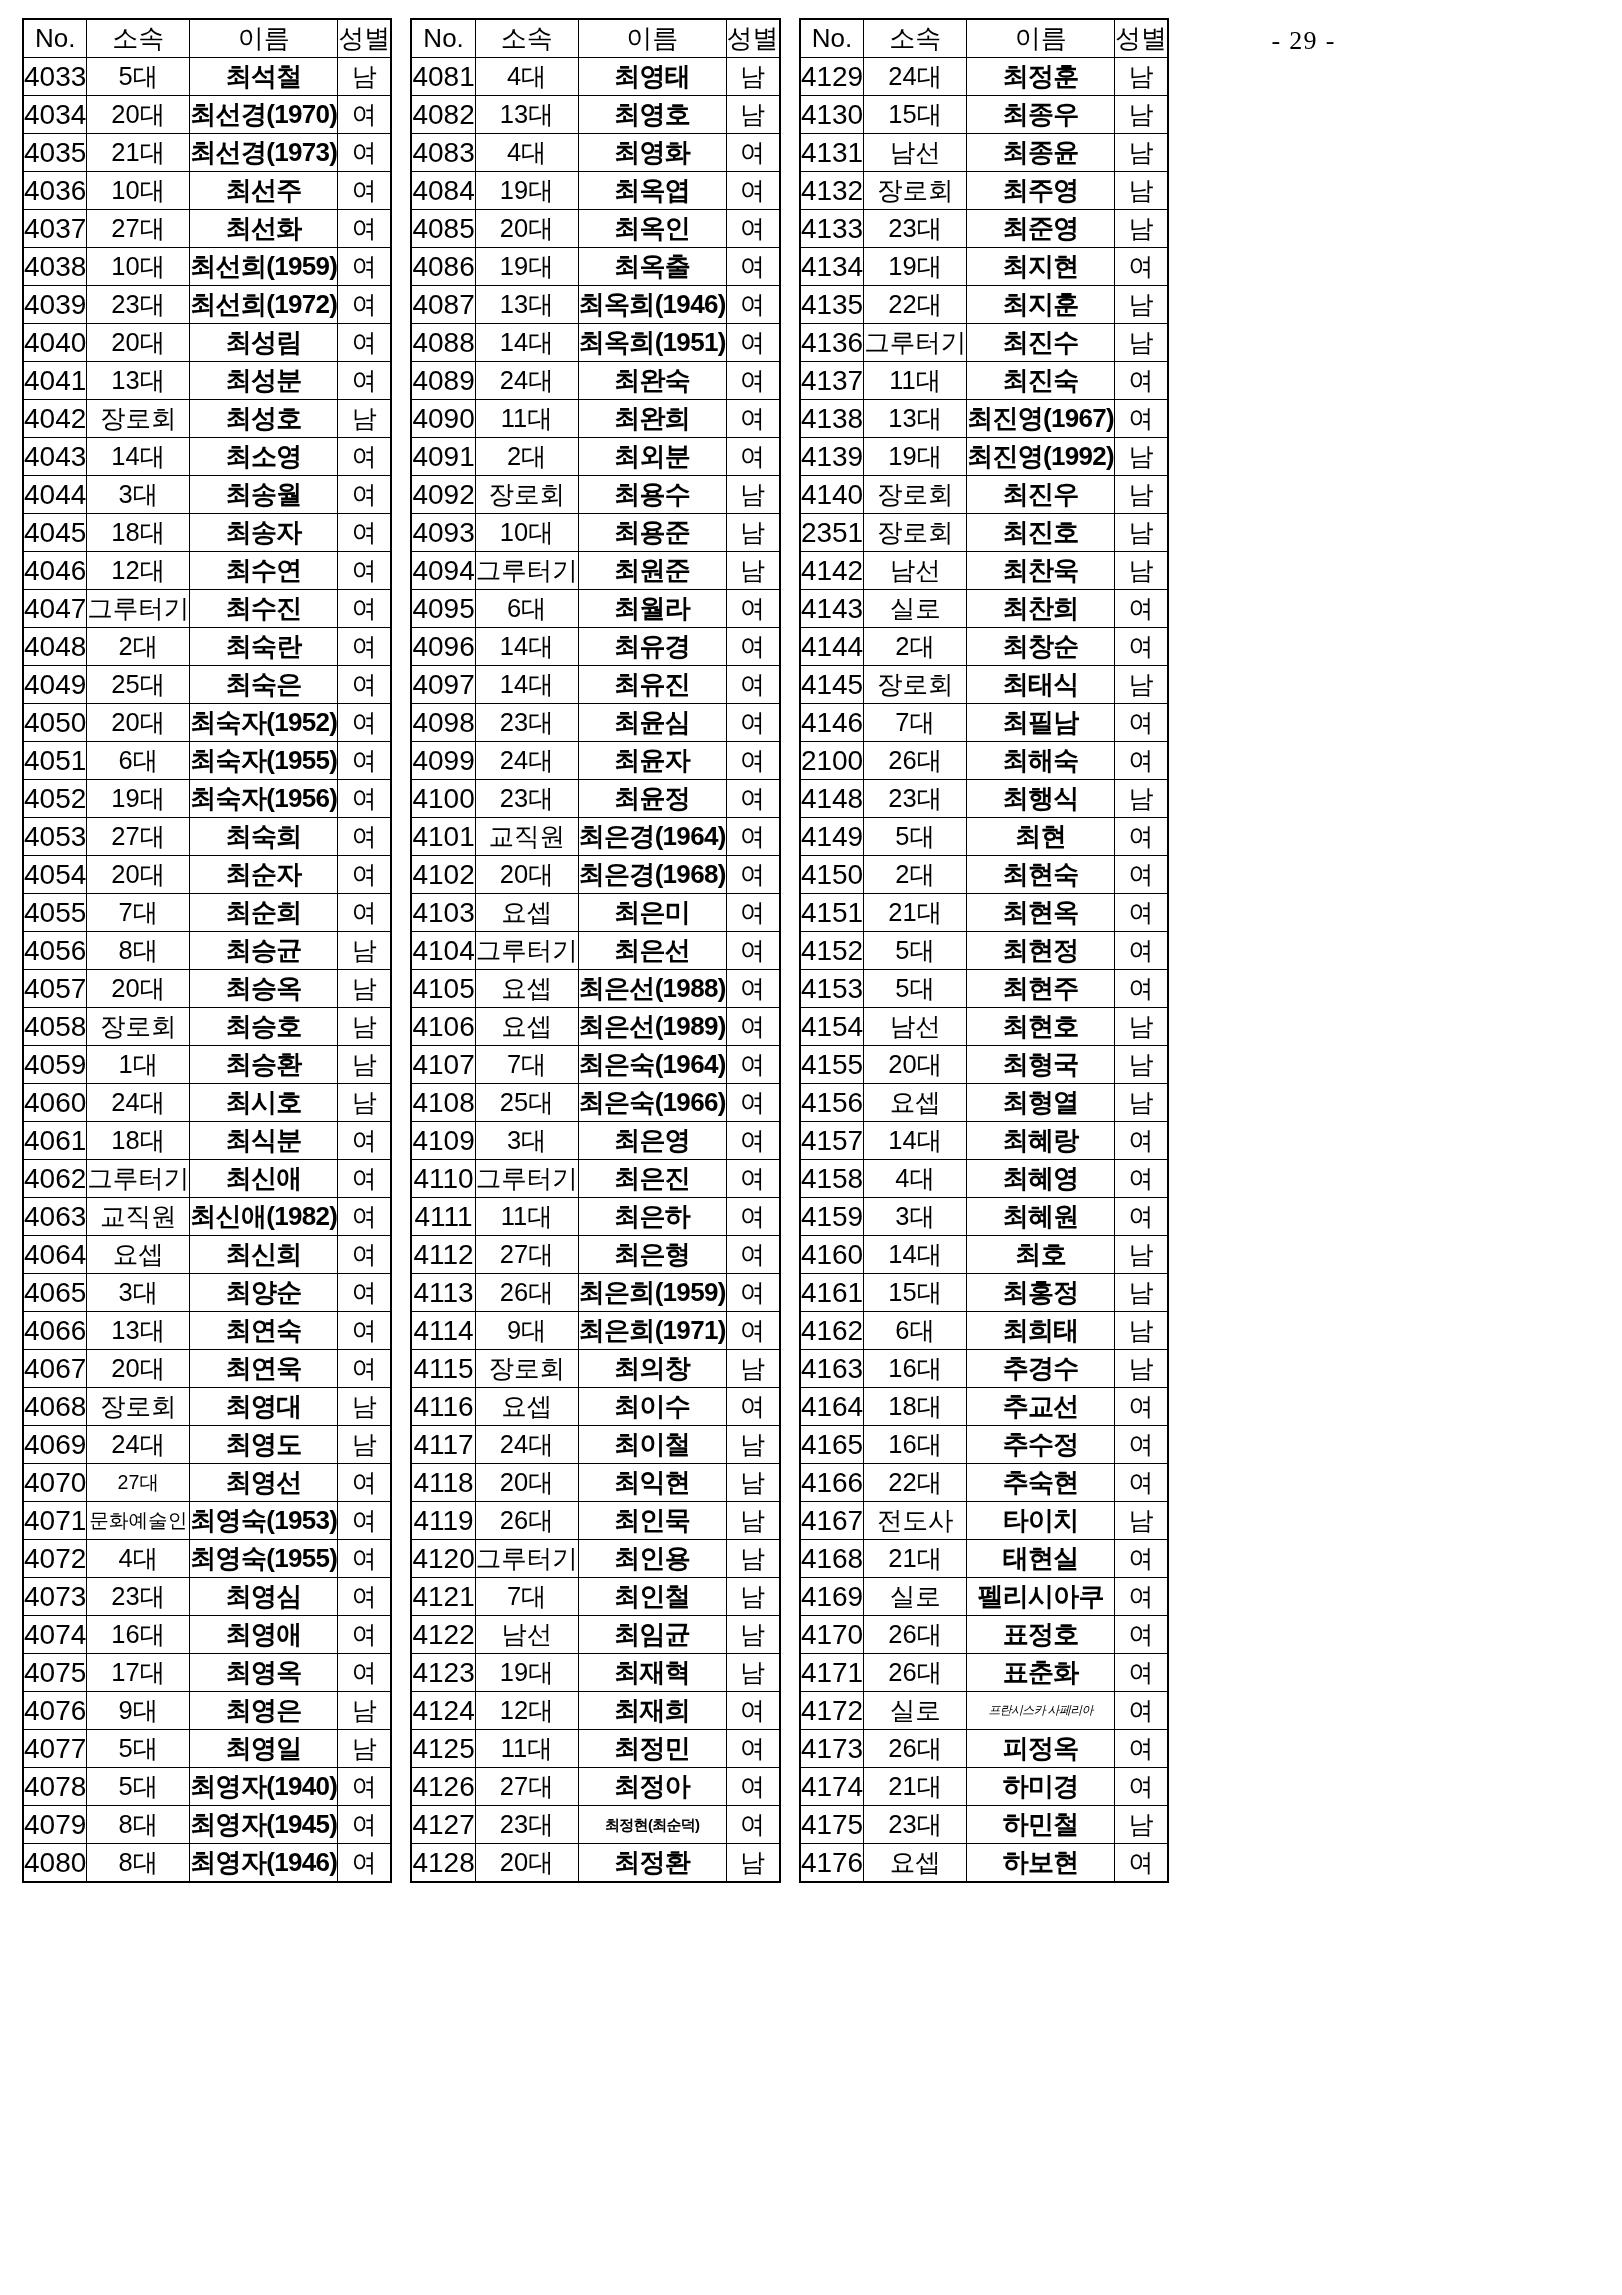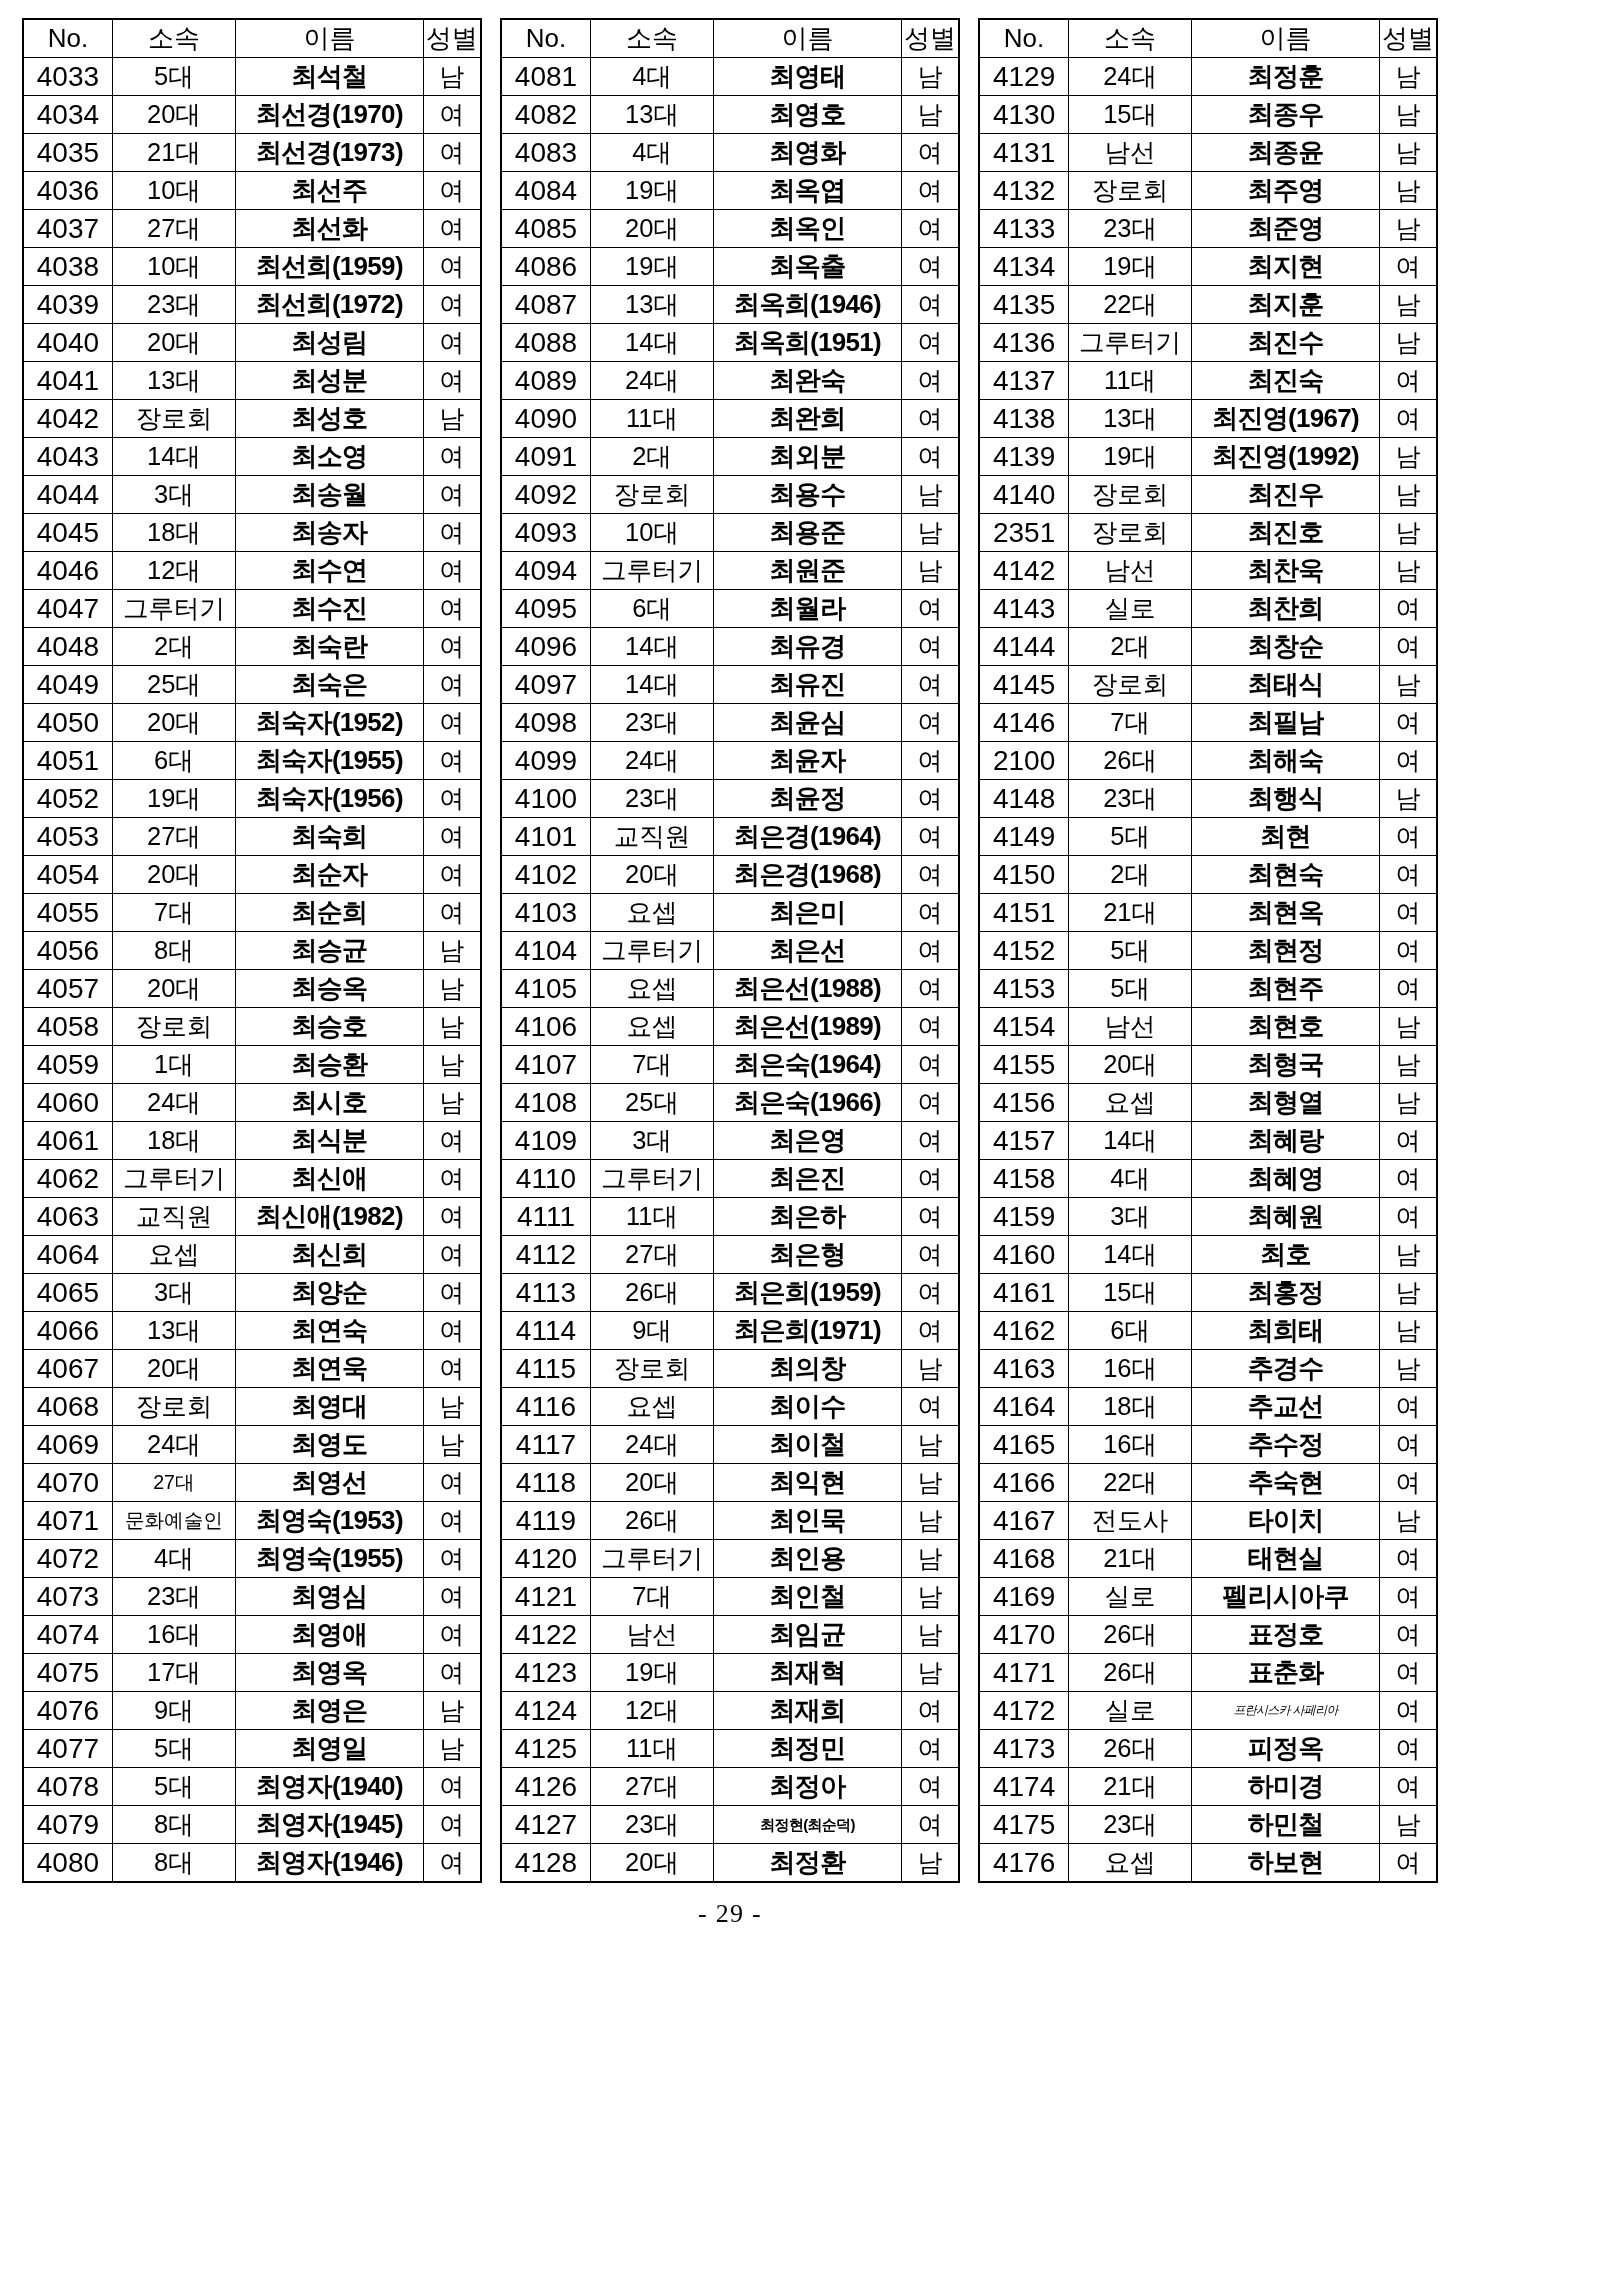--- a/index.html
+++ b/index.html
@@ -14,21 +14,21 @@
     color: #000000;
     position: relative;
     overflow: hidden;
   }
   #page {
     width: 1460px;
     height: 2295px;
     box-sizing: border-box;
     padding: 18.3px 22px 0 22px;
     display: flex;
-    flex-direction: column;
+    flex-direction: row;
   }
   #tables-row {
     display: flex;
     flex-direction: row;
     justify-content: space-between;
     align-items: flex-start;
     gap: 18.3px;
   }
   .roster-table {
     border-collapse: collapse;
@@ -71,21 +71,21 @@
     font-size: 26px;
     letter-spacing: -0.7px;
   }
   td.cell-name.small { font-size: 12px; font-weight: normal; letter-spacing: -0.7px; font-style: italic;}
   td.cell-name.mid  { font-size: 15px; }
   td.cell-sex {
     font-weight: normal;
     font-size: 25px;
   }
   #page-footer {
-    margin-top: 16px;
+    margin-top: 8px;
     text-align: center;
     width: 100%;
     font-size: 26px;
     font-family: "Liberation Serif", "DejaVu Serif", serif;
     letter-spacing: 1.3px;
   }
 </style>
 </head>
 <body>
 

